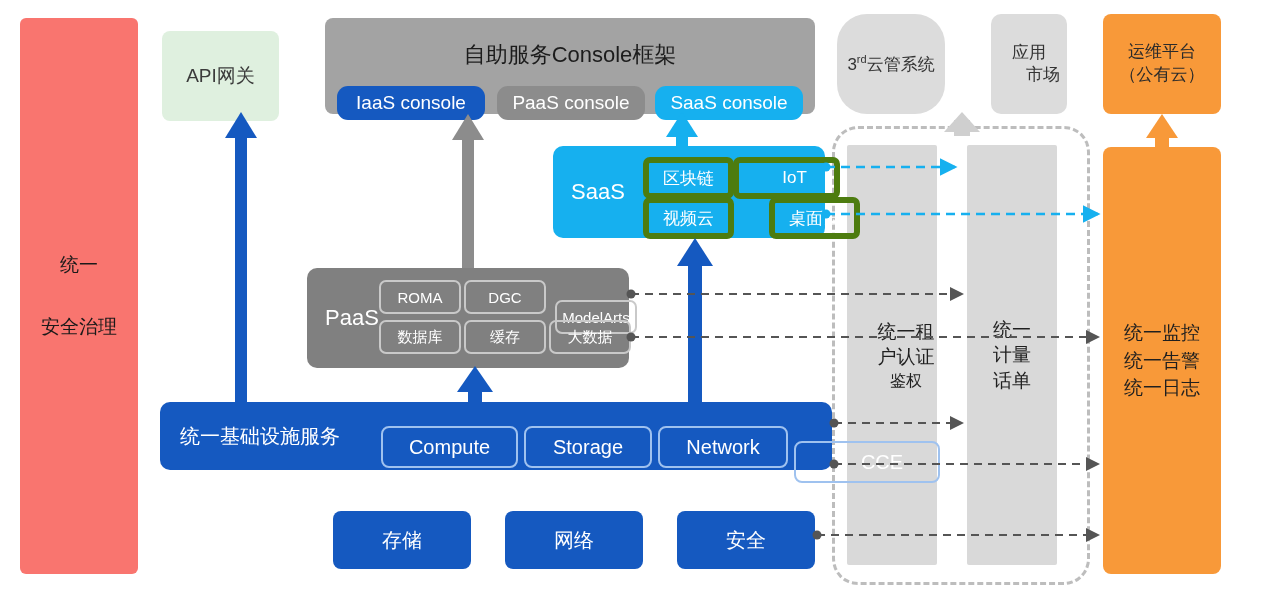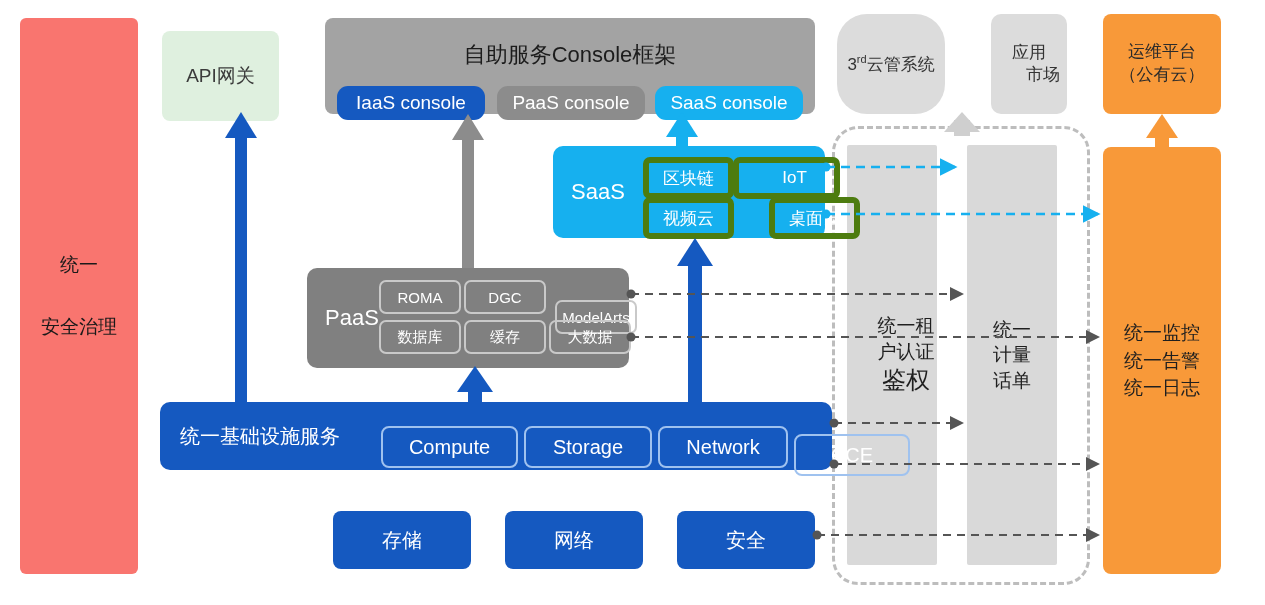--- a/index.html
+++ b/index.html
@@ -59,21 +59,21 @@
 </head>
 <body>
 
 <div id="stage">
 
   <div class="dashed-container" style="left:832px;top:126px;width:258px;height:459px;"></div>
 
   <div class="box" style="left:847px;top:145px;width:90px;height:420px;background:#d9d9d9;border-radius:2px;flex-direction:column;padding-left:28px;">
     <span style="font-size:19px;color:#1f1f1f;line-height:1.35;">统一租</span>
     <span style="font-size:19px;color:#1f1f1f;line-height:1.35;">户认证</span>
-    <span style="font-size:24px;color:#1f1f1f;line-height:1.35;">鉴权</span>
+    <span style="font-size:16px;color:#1f1f1f;line-height:1.35;">鉴权</span>
   </div>
   <div class="box" style="left:967px;top:145px;width:90px;height:420px;background:#d9d9d9;border-radius:2px;flex-direction:column;">
     <span style="font-size:19px;color:#1f1f1f;line-height:1.35;">统一</span>
     <span style="font-size:19px;color:#1f1f1f;line-height:1.35;">计量</span>
     <span style="font-size:19px;color:#1f1f1f;line-height:1.35;">话单</span>
   </div>
 
   <div class="box security-panel" style="left:20px;top:18px;width:118px;height:556px;flex-direction:column;">
 
     <span style="line-height:1.35;">统一</span>
@@ -159,21 +159,21 @@
     <div class="infra-label">统一基础设施服务</div>
     <div class="infra-tag" style="left:185px;top:24px;width:133px;height:38px;">
       <span>Compute</span>
     </div>
     <div class="infra-tag" style="left:328px;top:24px;width:124px;height:38px;">
       <span>Storage</span>
     </div>
     <div class="infra-tag" style="left:462px;top:24px;width:126px;height:38px;">
       <span>Network</span>
     </div>
-    <div class="infra-tag" style="left:598px;top:32px;width:112px;height:38px;">
+    <div class="infra-tag" style="left:598px;top:39px;width:112px;height:38px;padding-left:30px;">
       <span>CCE</span>
     </div>
   </div>
 
   <div class="box hw-box" style="left:333px;top:511px;width:138px;height:58px;">
     <span>存储</span>
   </div>
   <div class="box hw-box" style="left:505px;top:511px;width:138px;height:58px;">
     <span>网络</span>
   </div>

